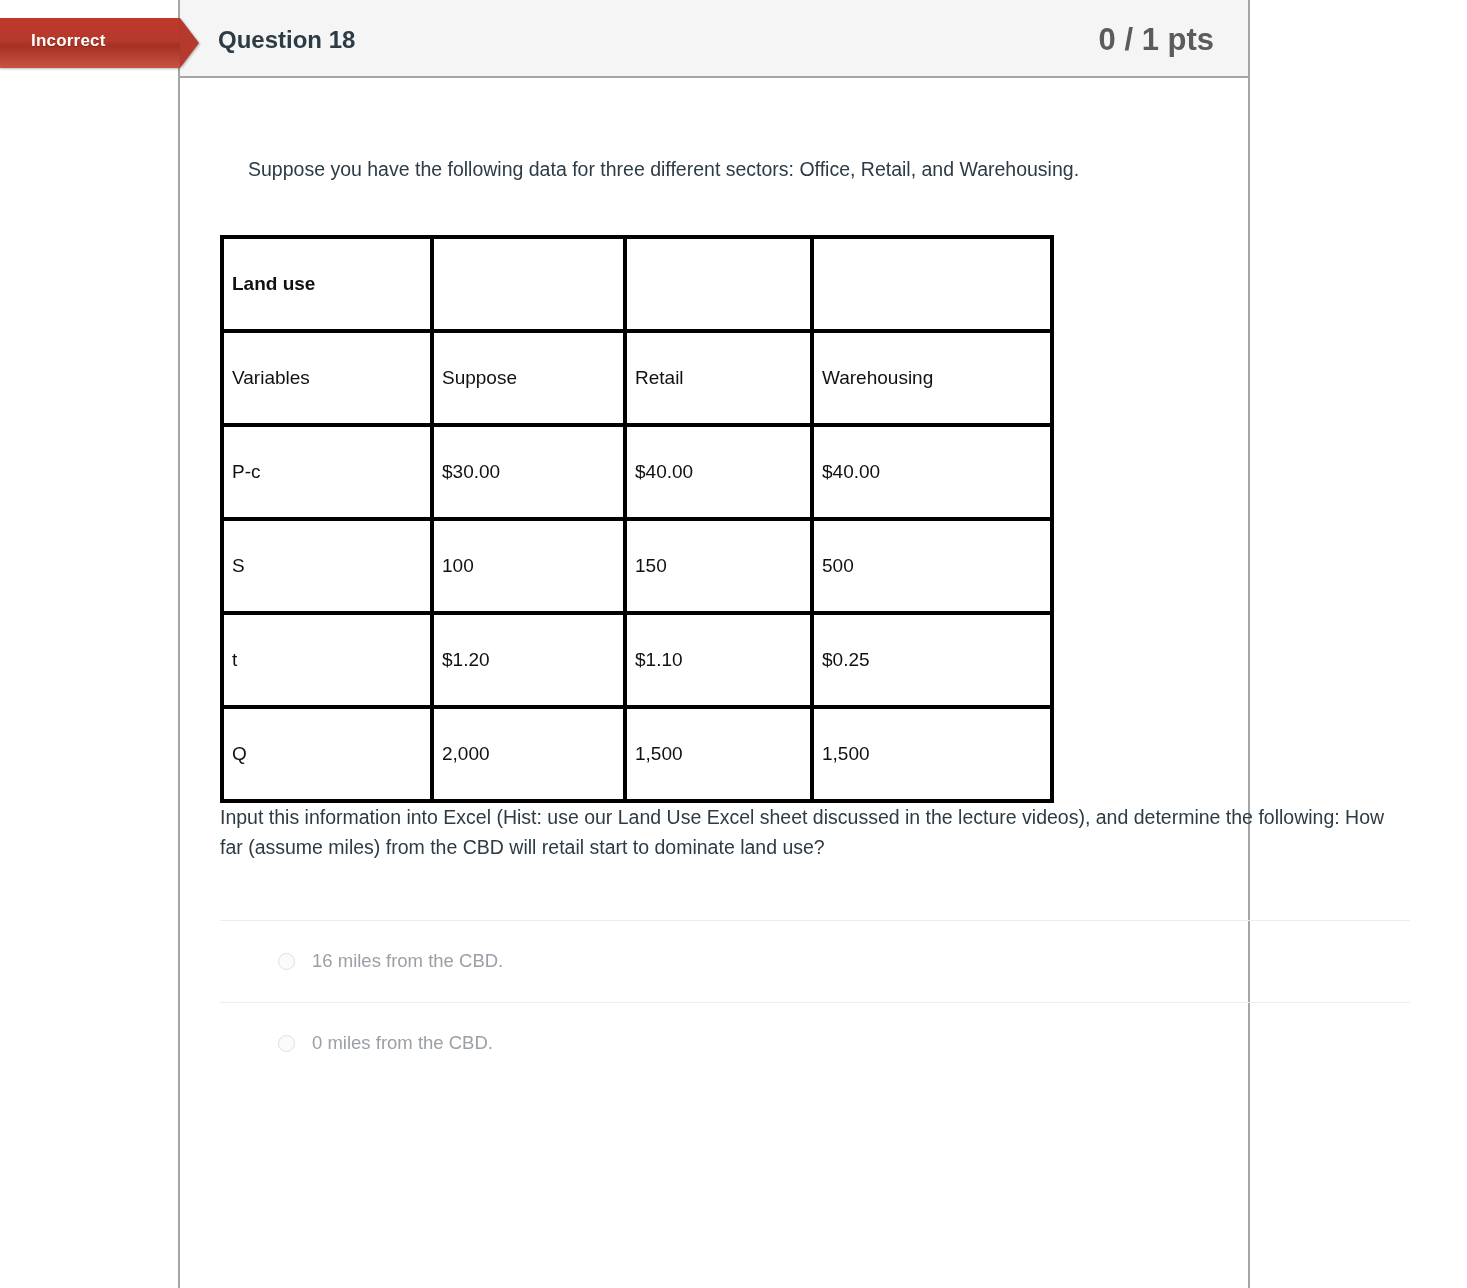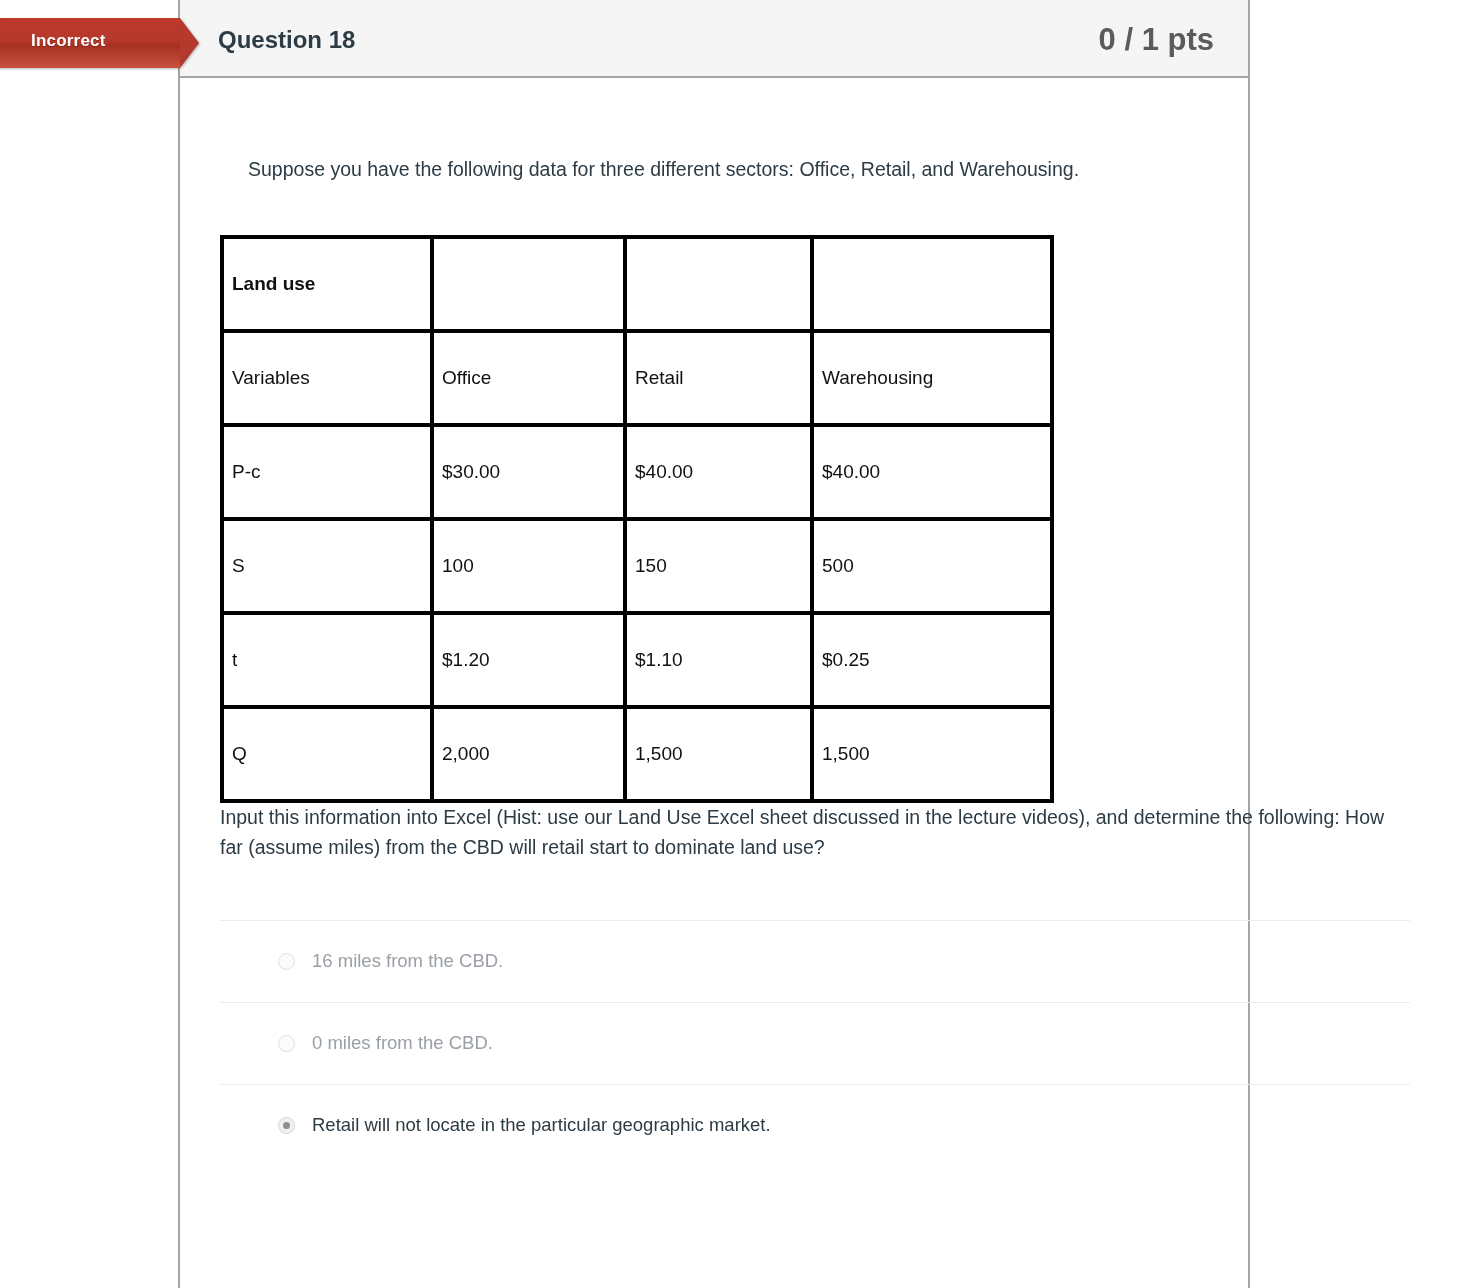--- a/index.html
+++ b/index.html
@@ -212,21 +212,21 @@
       <table class="data-table">
         <tbody>
           <tr>
             <td class="c0 bold">Land use</td>
             <td class="c1"></td>
             <td class="c2"></td>
             <td class="c3"></td>
           </tr>
           <tr>
             <td class="c0">Variables</td>
-            <td class="c1">Office</td>
+            <td class="c1">Suppose</td>
             <td class="c2">Retail</td>
             <td class="c3">Warehousing</td>
           </tr>
           <tr>
             <td class="c0">P-c</td>
             <td class="c1">$30.00</td>
             <td class="c2">$40.00</td>
             <td class="c3">$40.00</td>
           </tr>
           <tr>
@@ -254,24 +254,20 @@
 
       <div class="answers">
         <div class="answer-row">
           <span class="radio"></span>
           <span class="answer-text">16 miles from the CBD.</span>
         </div>
         <div class="answer-row">
           <span class="radio"></span>
           <span class="answer-text">0 miles from the CBD.</span>
         </div>
-        <div class="answer-row selected">
-          <span class="radio"></span>
-          <span class="answer-text">Retail will not locate in the particular geographic market.</span>
-        </div>
       </div>
 
     </div>
   </div>
 
   <div class="flag-wrap">
     <div class="flag-body"></div>
     <div class="flag-point"></div>
     <div class="flag-label">Incorrect</div>
   </div>

